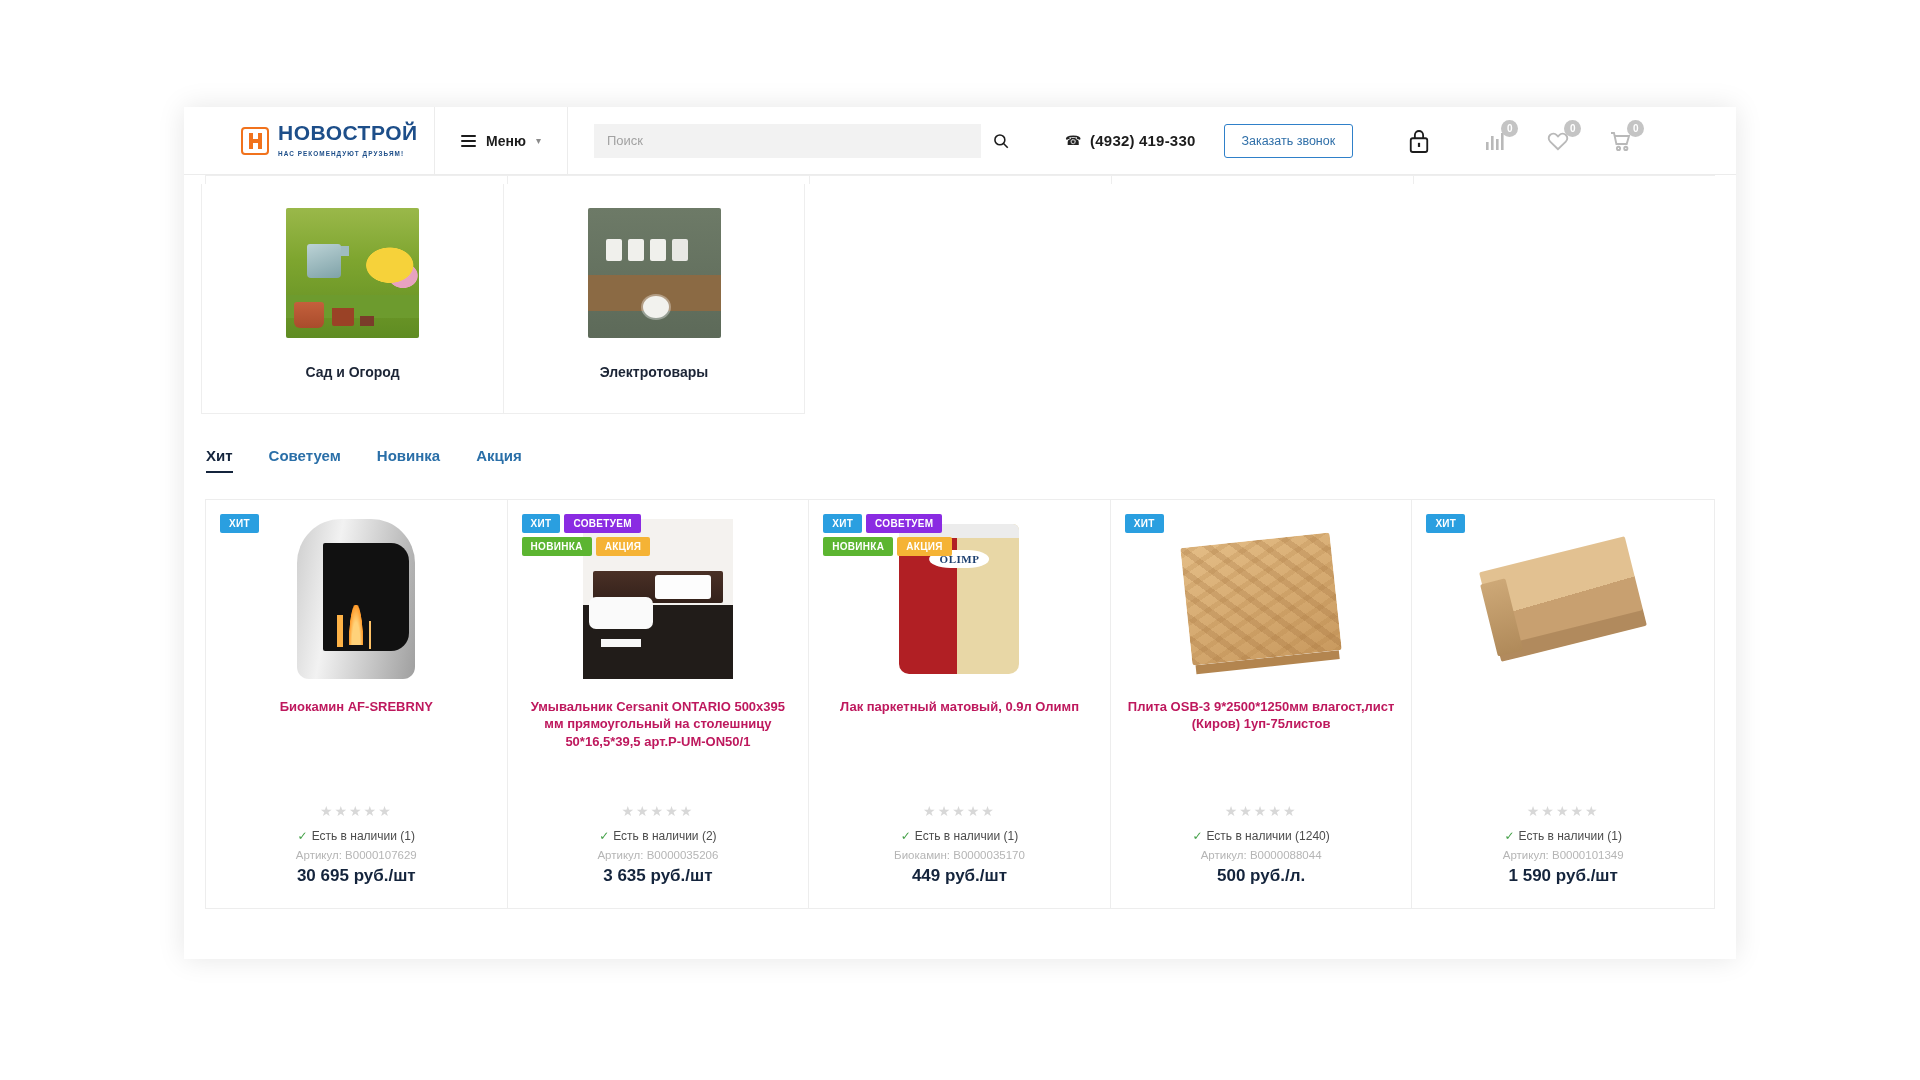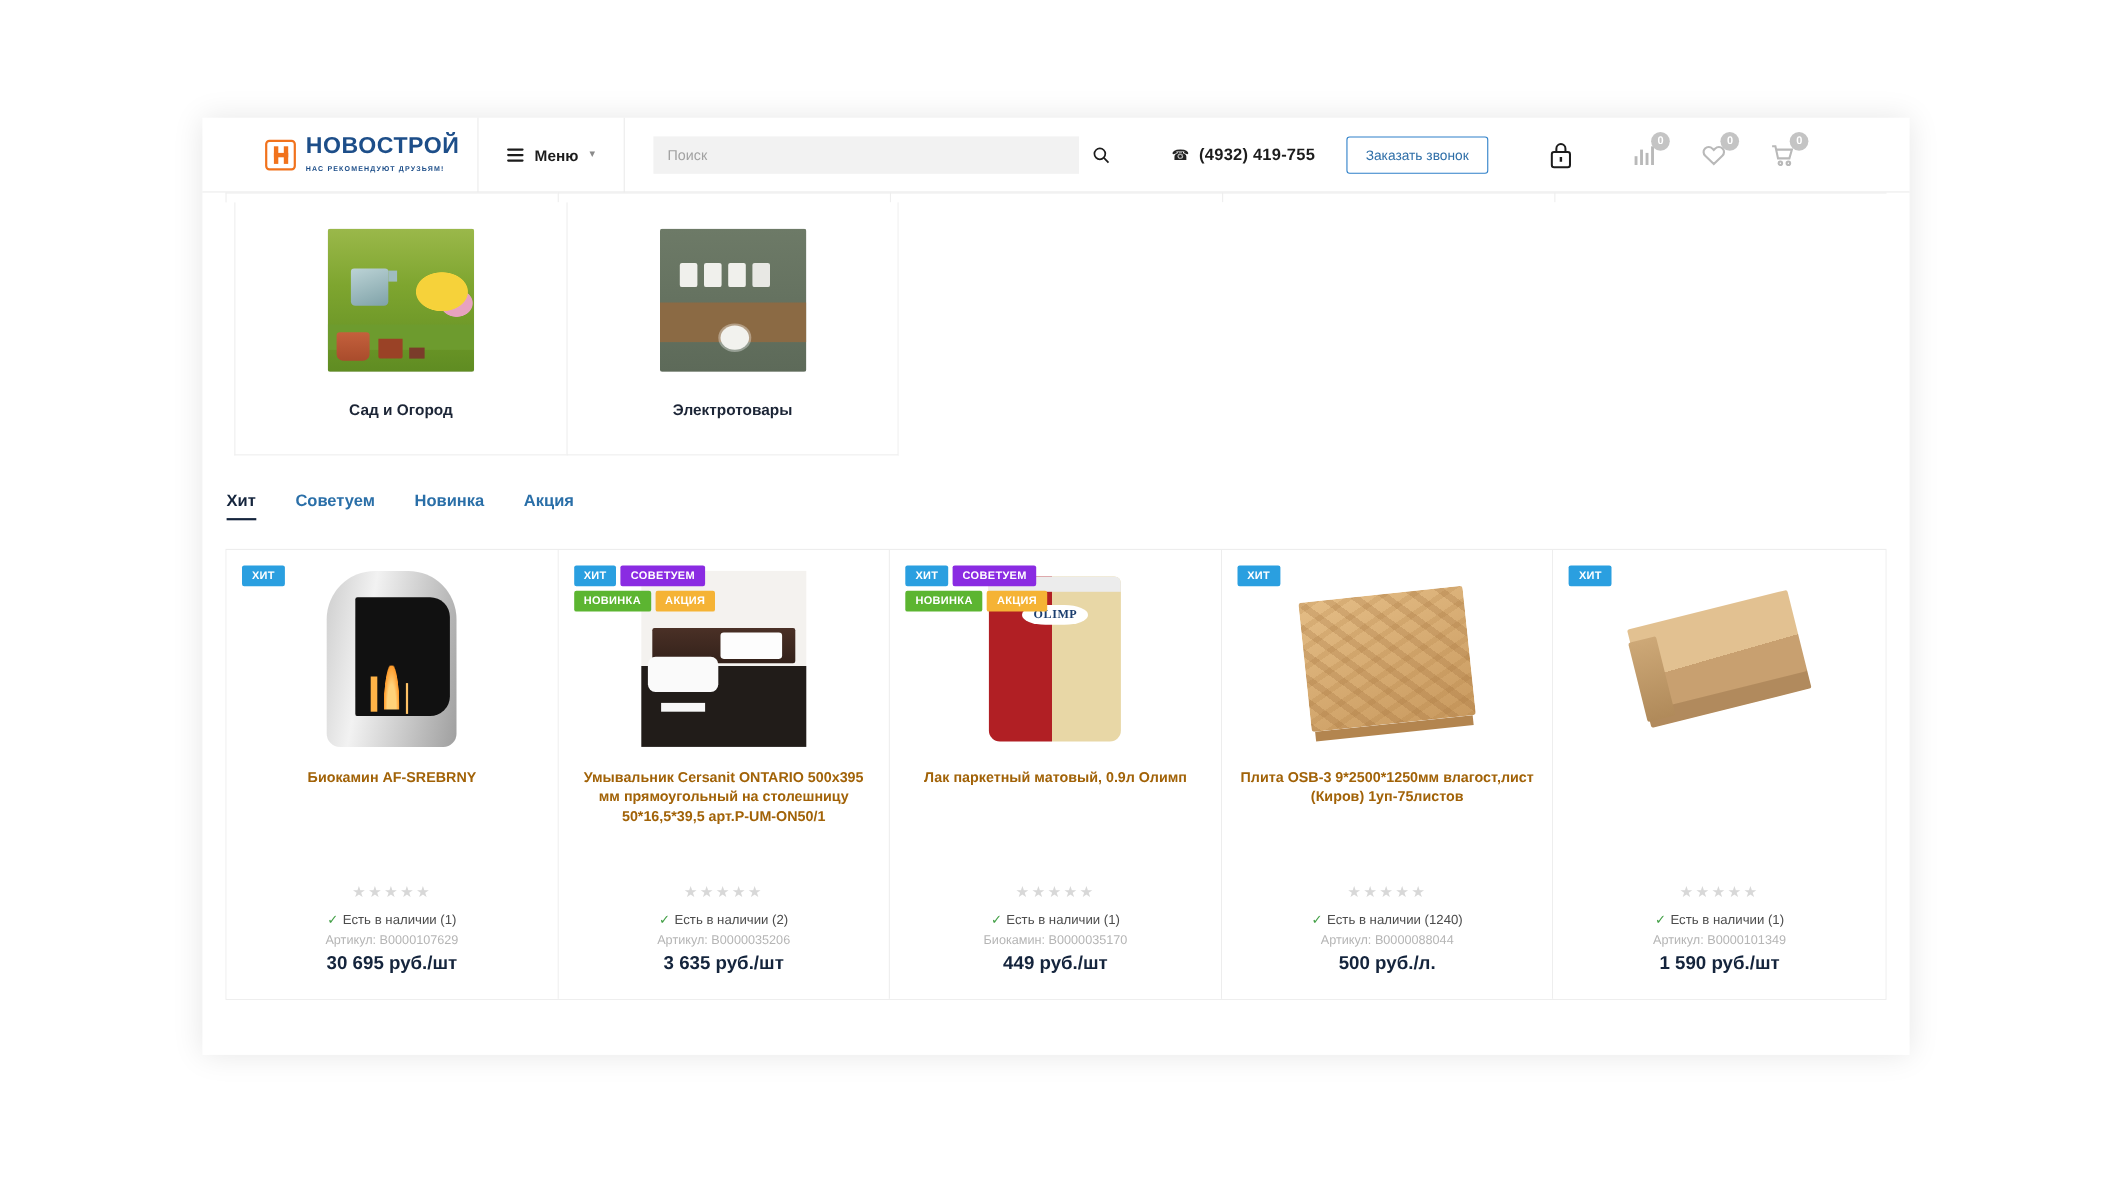--- a/index.html
+++ b/index.html
@@ -125,21 +125,21 @@
     grid-template-columns: repeat(5, 1fr);
     height: 9px;
     margin: 0 21px;
   }
   .cat-stub div { border-left: 1px solid #eeeeee; border-top: 1px solid #eeeeee; }
   .cat-stub div:first-child { border-left: 1px solid #eeeeee; }
 
   .cat-grid {
     display: grid;
     grid-template-columns: repeat(5, 1fr);
-    margin: 0 29px;
+    margin: 0 17px;
     width: 1510px;
   }
   .cat-cell {
     border: 1px solid #eeeeee; border-top: none;
     border-right: none;
     height: 230px;
     display: flex; flex-direction: column;
     align-items: center; justify-content: flex-start;
     padding-top: 24px;
     background: #fff;
@@ -316,21 +316,21 @@
     background: linear-gradient(178deg,#e2c191 0 48%, #c8a070 48% 100%);
     border-radius: 2px;
     box-shadow: inset 0 -16px 0 rgba(120,84,46,.28);
   }
   .im-beam::after {
     content:""; position:absolute; left:-2px; top:12px; width:26px; height:74px;
     background: linear-gradient(#cda877,#b08a5a); border-radius:2px;
   }
 
   .prod-title {
-    font-size: 13px; font-weight: 700; color: #a16207;
+    font-size: 13px; font-weight: 700; color: #be185d;
     text-align: center; line-height: 1.33;
     min-height: 18px;
   }
   .prod-spacer { flex: 1 1 auto; min-height: 10px; }
   .stars { text-align: center; margin-bottom: 9px; letter-spacing: 2px; }
   .stars span { color: #d8d8d8; font-size: 14px; }
   .avail {
     text-align: center; font-size: 12px; color: #4c4c4c;
     margin-bottom: 6px;
   }
@@ -373,21 +373,21 @@
         <button class="search-btn">
           <svg viewBox="0 0 24 24" fill="none" stroke="#1c1c1c" stroke-width="2.1">
             <circle cx="10.5" cy="10.5" r="6.6"></circle>
               <line x1="15.4" y1="15.4" x2="21" y2="21"></line>
           </svg>
         </button>
       </div>
 
       <div class="phone-block">
         <span class="phone-ico">☎</span>
-        <span class="phone-num">(4932) 419-755</span>
+        <span class="phone-num">(4932) 419-330</span>
       </div>
 
       <button class="callback-btn">Заказать звонок</button>
 
       <div class="hdr-ico lock-ico">
         <svg viewBox="0 0 24 28" fill="none" stroke="#1c1c1c" stroke-width="2">
           <rect x="3" y="11" width="18" height="15" rx="2.2"></rect>
           <path d="M7.5 11V7.6a4.5 4.5 0 0 1 9 0V11"></path>
           <line x1="12" y1="16" x2="12" y2="20.5" stroke-width="2.4"></line>
         </svg>

